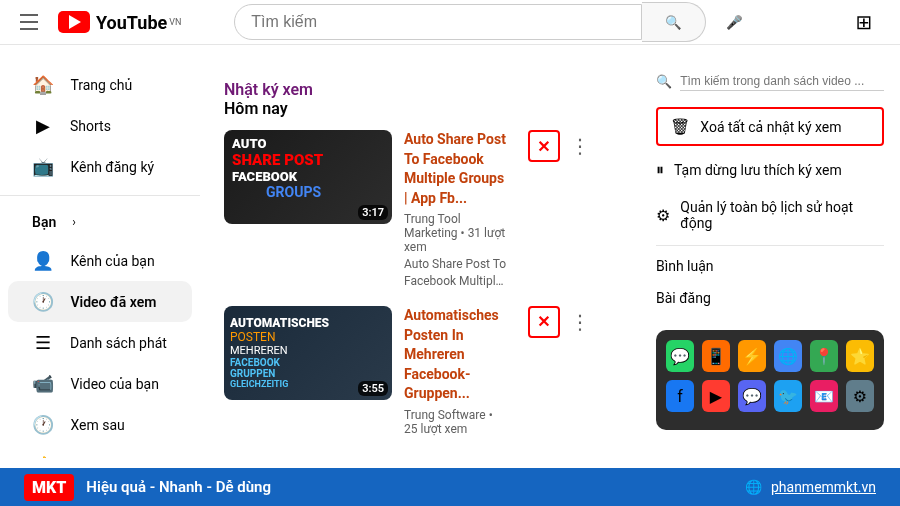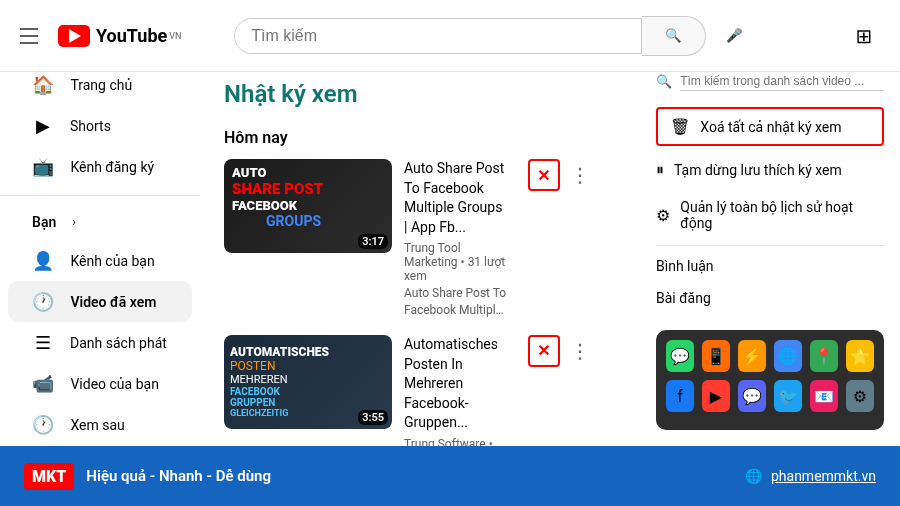--- a/index.html
+++ b/index.html
@@ -1,20 +1,20 @@
 <!DOCTYPE html>
 <html><head>
   <meta charset="utf-8">
   <style>
     * { margin: 0; padding: 0; box-sizing: border-box; }
     body { font-family: 'Roboto', Arial, sans-serif; background: #fff; width: 900px; height: 506px; overflow: hidden; font-size: 13px; }
 
     
     .header {
-      display: flex; align-items: center; height: 72px;
+      display: flex; align-items: center; height: 45px;
       padding: 0 16px; background: #fff; border-bottom: 1px solid #e5e5e5;
       gap: 16px; position: fixed; top: 0; left: 0; right: 0; z-index: 100;
     }
     .header-left { display: flex; align-items: center; gap: 16px; }
     .hamburger { display: flex; flex-direction: column; gap: 5px; cursor: pointer; padding: 4px; }
     .hamburger span { width: 18px; height: 2px; background: #606060; display: block; }
     .search-bar {
       flex: 1; display: flex; align-items: center; max-width: 520px; margin: 0 auto;
     }
     .search-input-wrap {
@@ -44,37 +44,37 @@
     .sidebar-item.active { background: #f2f2f2; font-weight: 600; }
     .sidebar-icon { font-size: 18px; min-width: 22px; text-align: center; }
     .sidebar-divider { height: 1px; background: #e5e5e5; margin: 8px 0; }
 
     
     .main {
       margin-left: 200px; margin-top: 56px; padding: 24px 24px 0;
       height: calc(506px - 56px - 48px); overflow-y: auto;
       width: calc(900px - 200px - 280px);
     }
-    .page-title { font-size: 24px; font-weight: 600; color: #0f766e; margin-bottom: 20px; }
+    .page-title { font-size: 16px; font-weight: 600; color: #701a75; margin-bottom: 0; }
     .section-title { font-size: 16px; font-weight: 600; color: #030303; margin-bottom: 12px; }
 
     
     .video-item {
       display: flex; gap: 12px; margin-bottom: 16px; align-items: flex-start;
     }
     .thumbnail {
       width: 168px; min-width: 168px; height: 94px; border-radius: 8px;
       position: relative; overflow: hidden; cursor: pointer;
     }
     .thumb-duration {
       position: absolute; bottom: 4px; right: 4px; background: rgba(0,0,0,0.8);
       color: #fff; font-size: 11px; font-weight: 600; padding: 1px 4px; border-radius: 6px;
     }
     .video-info { flex: 1; }
-    .video-title { font-size: 14px; font-weight: 400; color: #000000; line-height: 1.4; margin-bottom: 4px; cursor: pointer; }
+    .video-title { font-size: 14px; font-weight: 700; color: #c2410c; line-height: 1.4; margin-bottom: 4px; cursor: pointer; }
     .video-channel { font-size: 12px; color: #606060; margin-bottom: 2px; }
     .video-desc { font-size: 12px; color: #606060; line-height: 1.4; display: -webkit-box; -webkit-line-clamp: 2; -webkit-box-orient: vertical; overflow: hidden; }
     .video-actions { display: flex; gap: 4px; margin-left: 8px; align-items: flex-start; }
     .x-btn {
       width: 32px; height: 32px; border: 2px solid #ff0000; border-radius: 4px;
       display: flex; align-items: center; justify-content: center; cursor: pointer;
       font-size: 16px; color: #ff0000; font-weight: 700; background: #fff;
     }
     .dots-btn { width: 32px; height: 32px; display: flex; align-items: center; justify-content: center; cursor: pointer; color: #606060; font-size: 20px; }
 
@@ -93,21 +93,21 @@
       display: flex; align-items: center; gap: 10px; padding: 10px 0;
       cursor: pointer; font-size: 14px; color: #030303;
     }
     .action-divider { height: 1px; background: #e5e5e5; margin: 4px 0; }
     .action-text-item { padding: 8px 0; font-size: 14px; color: #030303; cursor: pointer; }
     .app-row { display: flex; gap: 8px; justify-content: center; margin-bottom: 8px; }
     .app-icon { width: 32px; height: 32px; border-radius: 6px; display: flex; align-items: center; justify-content: center; font-size: 16px; cursor: pointer; }
 
     
     .bottom-bar {
-      position: fixed; bottom: 0; left: 0; right: 0; height: 60px;
+      position: fixed; bottom: 0; left: 0; right: 0; height: 38px;
       background: #1565c0; display: flex; align-items: center; justify-content: space-between;
       padding: 0 24px;
     }
     .bottom-left { display: flex; align-items: center; gap: 12px; }
     .mkt-logo { background: #ff0000; color: #fff; font-weight: 900; font-size: 16px; padding: 4px 8px; border-radius: 4px; }
     .bottom-slogan { color: #fff; font-size: 15px; font-weight: 600; }
     .bottom-right { display: flex; align-items: center; gap: 8px; color: #fff; font-size: 14px; }
 
     
     .yt-logo-wrap { display: flex; align-items: center; gap: 2px; }

